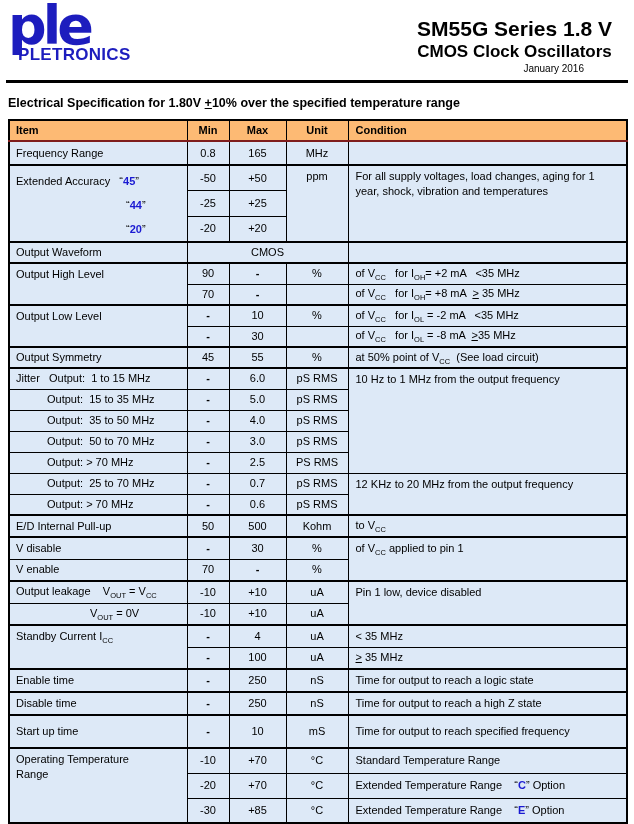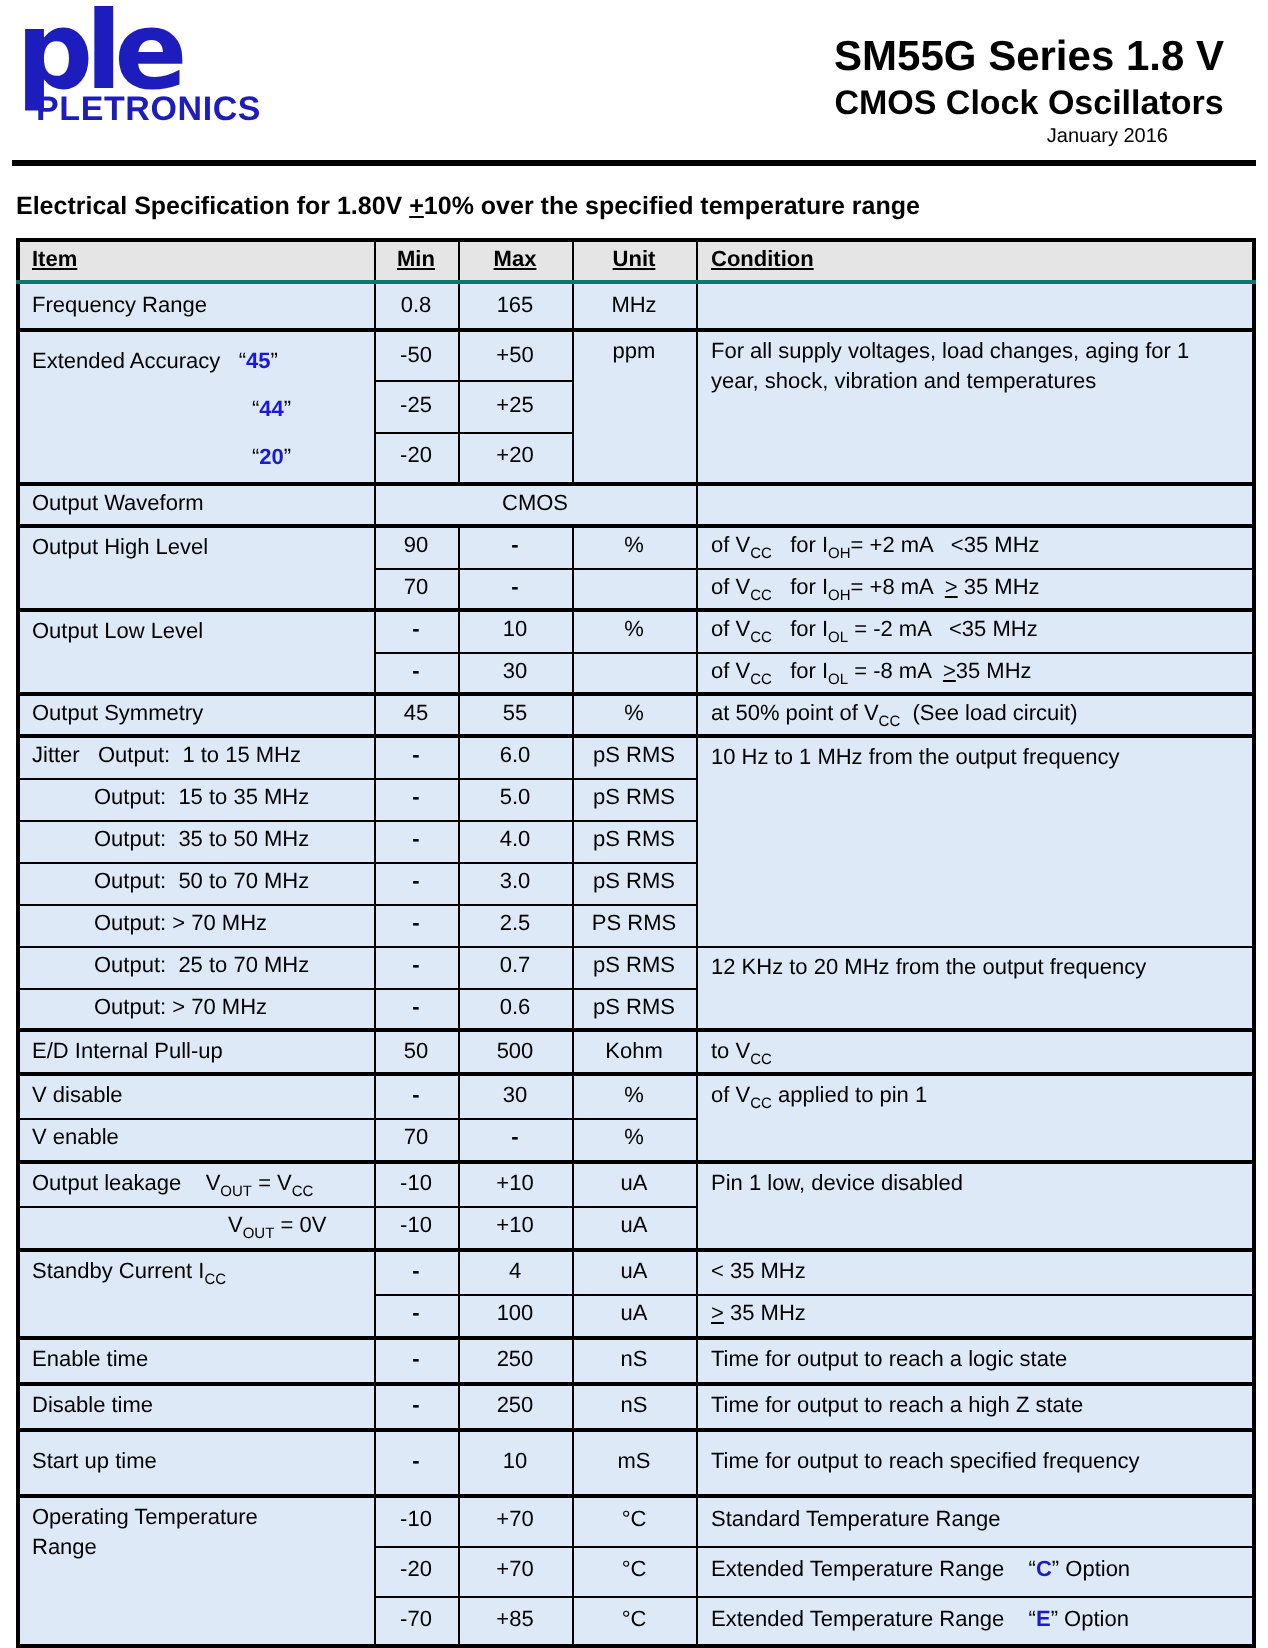--- a/index.html
+++ b/index.html
@@ -10,21 +10,21 @@
   .logo-sub{font-family:Liberation Sans, sans-serif;font-size:17px;font-weight:bold;letter-spacing:.3px;margin-top:-7px;margin-left:10px;}
   .titleblock{position:absolute;right:22px;top:16px;text-align:center;}
   .title{font-size:21px;font-weight:bold;line-height:25px;}
   .subtitle{font-size:17px;font-weight:bold;line-height:21px;}
   .date{font-size:10px;text-align:right;padding-right:28px;margin-top:1px;}
   .rule{height:3px;background:#000;margin:0 6px;}
   .spec-heading{font-size:12.5px;font-weight:bold;margin:13px 0 9px 8px;white-space:pre;}
   table{border-collapse:collapse;table-layout:fixed;width:618px;margin-left:8px;border:2px solid #000;border-bottom-width:4px;}
   td{border:1px solid #000;background:#dde9f7;font-size:11px;padding:0;vertical-align:middle;overflow:hidden;}
   tr.grp td{border-top:2px solid #000;}
-  tr.hd td{background:#e5e5e5;border-bottom:2px solid #0f766e;text-decoration:underline;}
+  tr.hd td{background:#fdba74;border-bottom:2px solid #7f1d1d;}
   td.vt{vertical-align:top;padding-top:3px;}
   .line{white-space:pre;line-height:15px;}
   td.item .line,td.cond .line{padding-left:6px;text-align:left;}
   td.cond .line{padding-left:7px;}
   td.min,td.max,td.unit{text-align:center;}
   .sub{font-size:7.5px;position:relative;top:3px;}
   .bold{font-weight:bold;}
   .ul{text-decoration:underline;}
   .blue{color:#1a1ad2;}
 </style>
@@ -378,21 +378,21 @@
           </td>
           <td class="unit">
             <div class="line"><span>uA</span></div>
           </td>
           <td class="cond vt" rowspan="2">
             <div class="line"><span>Pin 1 low, device disabled</span></div>
           </td>
         </tr>
         <tr style="height: 22px;">
           <td class="item">
-            <div class="line" style="padding-left: 104px;"><span>V</span><span class="sub">OUT</span><span> = 0V</span></div>
+            <div class="line" style="padding-left: 80px;"><span>V</span><span class="sub">OUT</span><span> = 0V</span></div>
           </td>
           <td class="min">
             <div class="line"><span>-10</span></div>
           </td>
           <td class="max">
             <div class="line"><span>+10</span></div>
           </td>
           <td class="unit">
             <div class="line"><span>uA</span></div>
           </td>
@@ -506,21 +506,21 @@
           </td>
           <td class="unit">
             <div class="line"><span>°C</span></div>
           </td>
           <td class="cond">
             <div class="line"><span>Extended Temperature Range    </span><span>“</span><span class="bold blue">C</span><span>” Option</span></div>
           </td>
         </tr>
         <tr style="height: 25px;">
           <td class="min">
-            <div class="line"><span>-70</span></div>
+            <div class="line"><span>-30</span></div>
           </td>
           <td class="max">
             <div class="line"><span>+85</span></div>
           </td>
           <td class="unit">
             <div class="line"><span>°C</span></div>
           </td>
           <td class="cond">
             <div class="line"><span>Extended Temperature Range    </span><span>“</span><span class="bold blue">E</span><span>” Option</span></div>
           </td>

